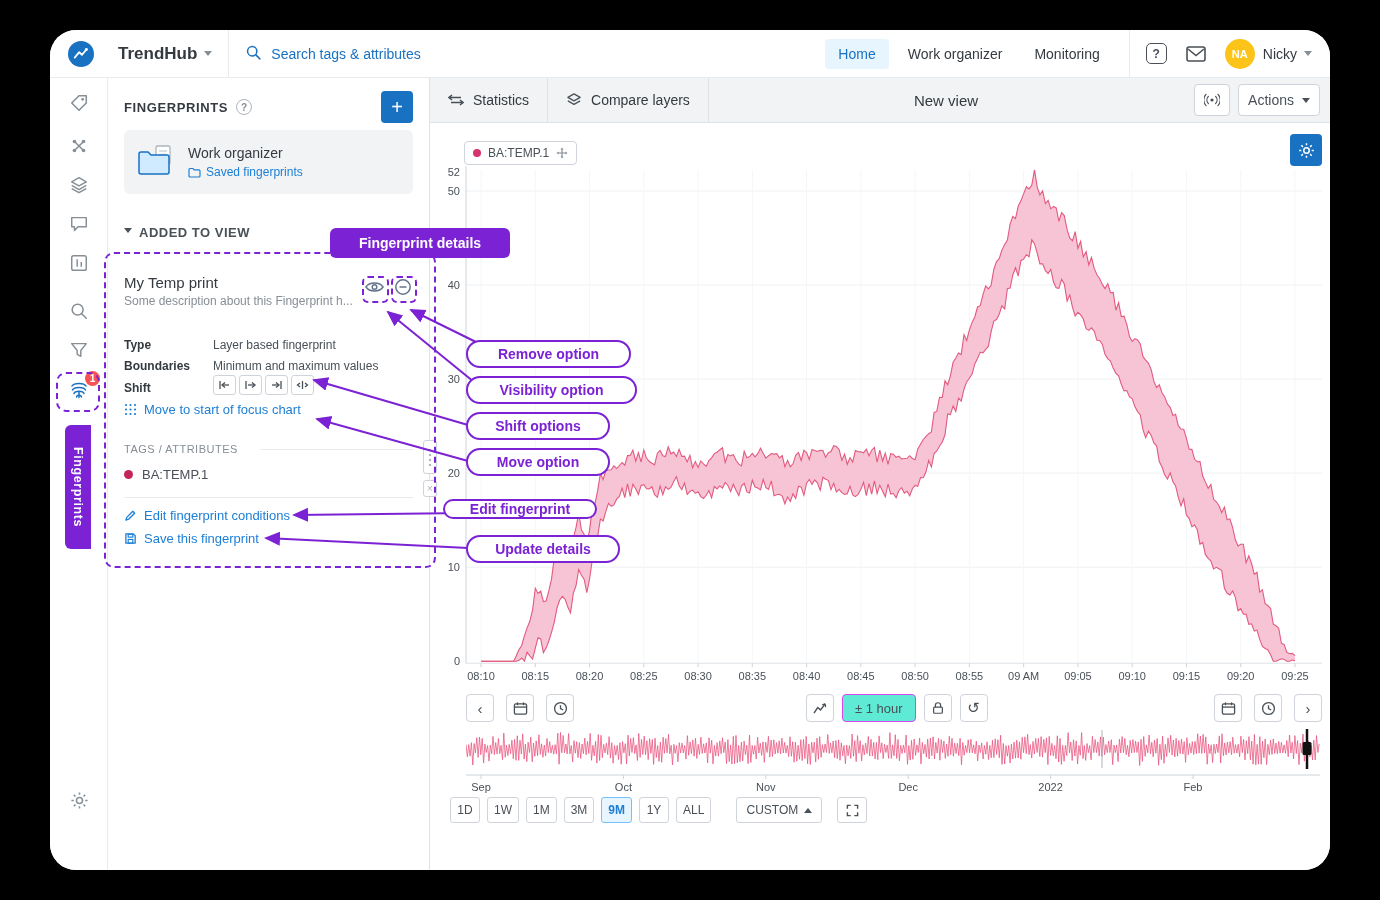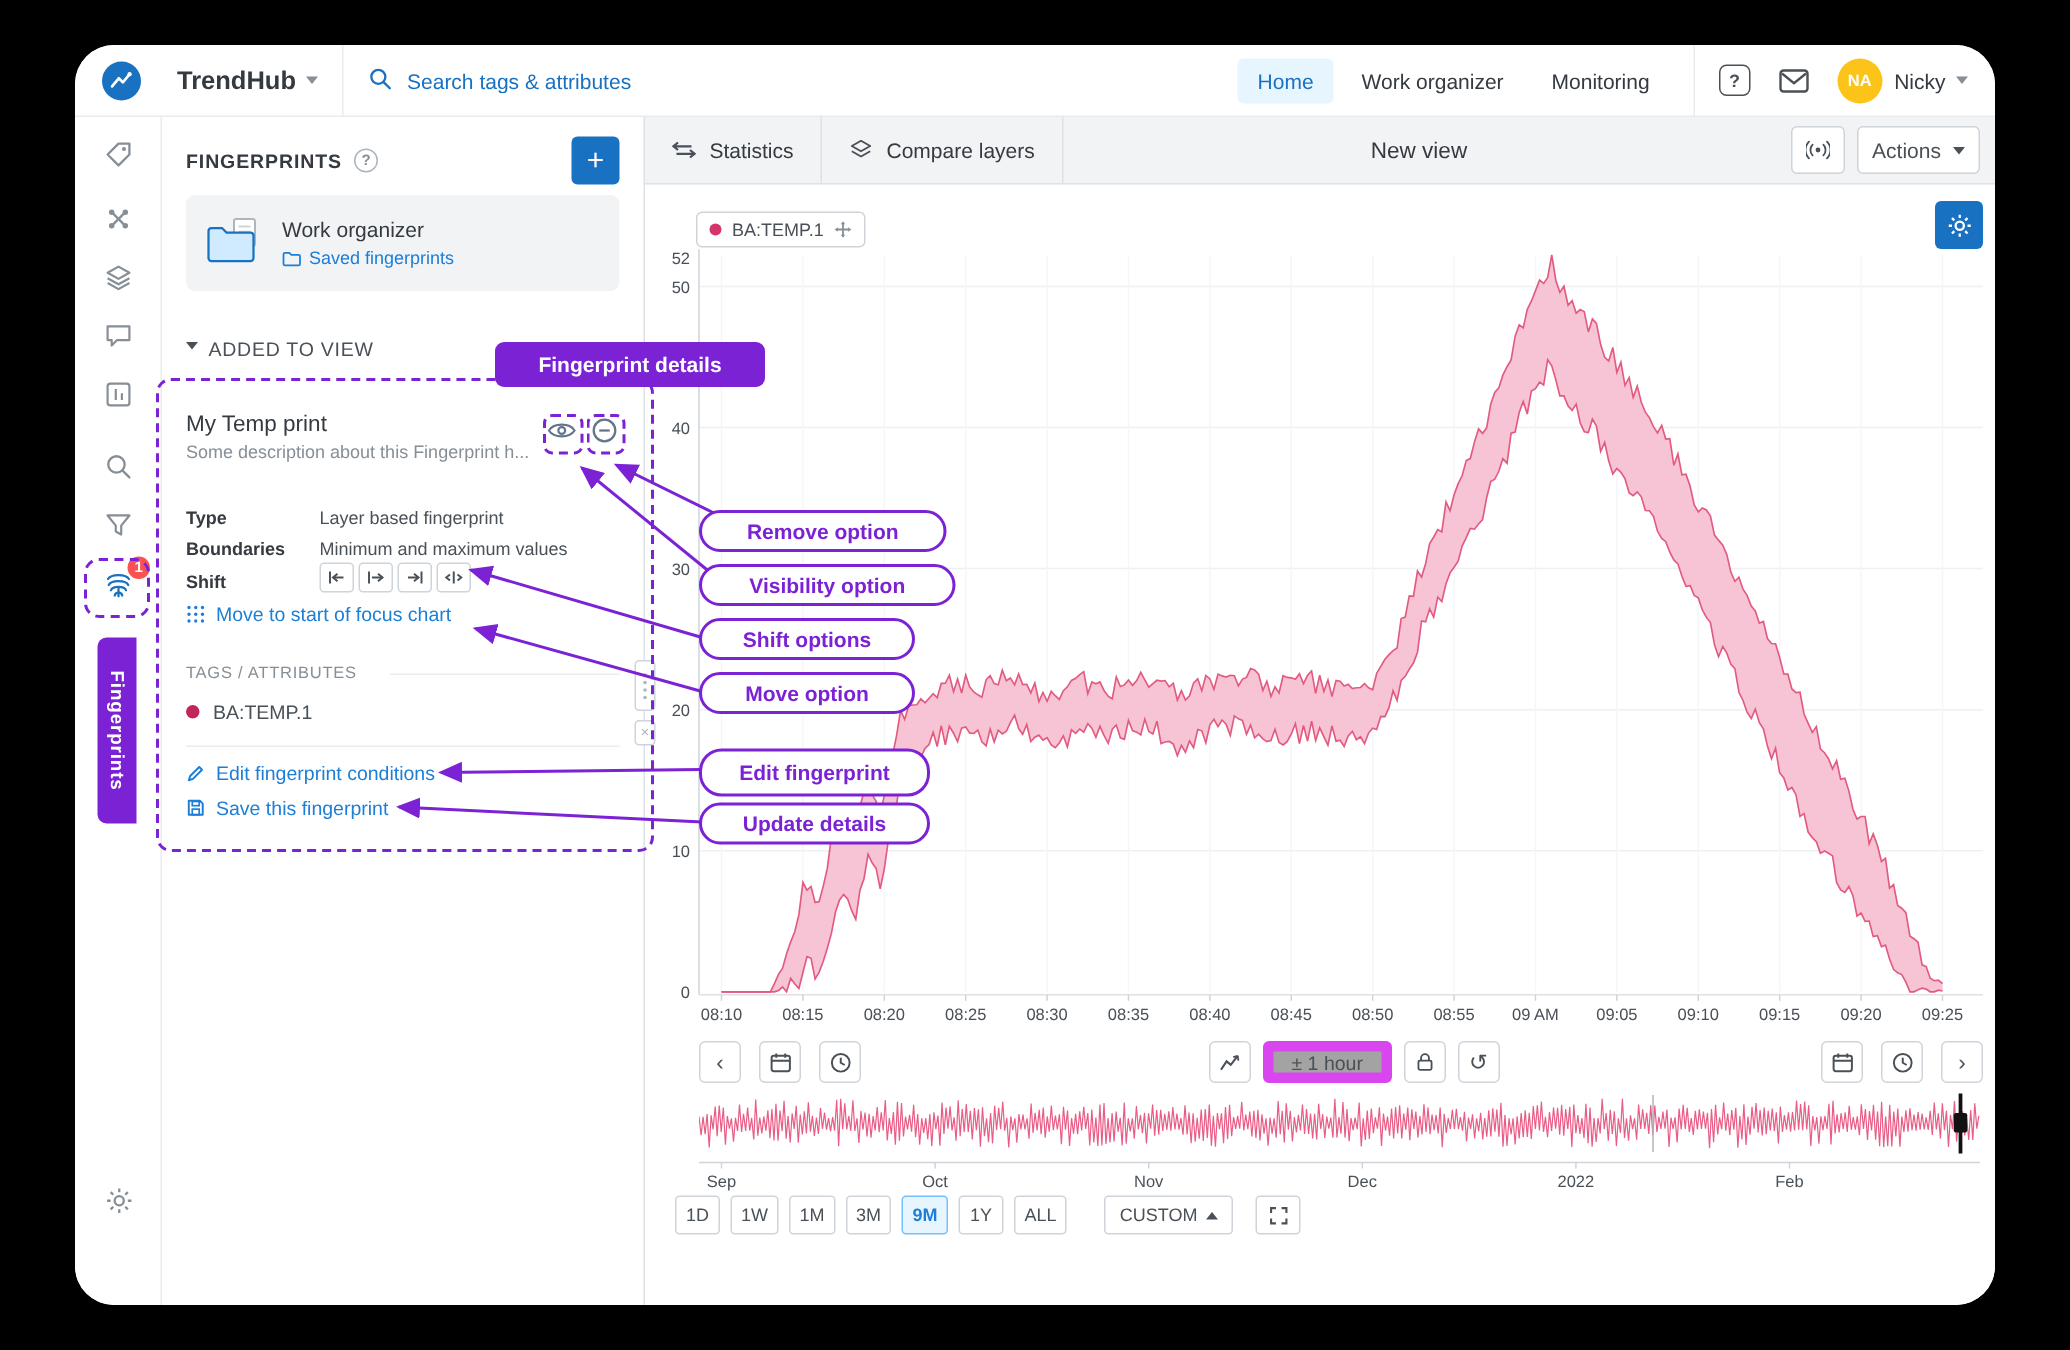--- a/index.html
+++ b/index.html
@@ -46,21 +46,21 @@
   .p-title { font-size:13px; font-weight:bold; letter-spacing:0.6px; color:#343a40; }
   .q-circle { width:16px; height:16px; border:1.4px solid #adb5bd; border-radius:50%; color:#868e96; font-size:10px; font-weight:bold;
               display:flex; align-items:center; justify-content:center; margin-left:8px; cursor:pointer; }
   .add-btn { margin-left:auto; width:32px; height:32px; background:#1971c2; color:#fff; border:none; border-radius:4px;
              font-size:20px; line-height:1; cursor:pointer; display:flex; align-items:center; justify-content:center; }
   .wo-card { margin-top:8px; height:64px; background:#f1f3f5; border-radius:6px; display:flex; align-items:center;
              padding:0 12px; gap:12px; cursor:pointer; }
   .wo-title { font-size:14px; color:#343a40; }
   .wo-link { font-size:12px; color:#1c7ed6; display:flex; align-items:center; gap:5px; margin-top:4px; cursor:pointer; }
   .sec-head { margin-top:30px; height:16px; display:flex; align-items:center; gap:7px; cursor:pointer; }
-  .sec-title { font-size:13px; font-weight:normal; letter-spacing:0.5px; color:#495057; }
+  .sec-title { font-size:13px; font-weight:bold; letter-spacing:0.5px; color:#495057; }
   .fp-name { margin-top:34px; font-size:15px; color:#343a40; }
   .fp-desc { margin-top:3px; font-size:12px; color:#868e96; }
   .fp-icons { position:absolute; top:199px; left:256px; display:flex; gap:9px; }
   .fp-ico { width:20px; height:20px; color:#64748b; cursor:pointer; display:flex; align-items:center; justify-content:center; }
   .kv { margin-top:23px; }
   .kv-row { display:flex; align-items:flex-end; min-height:21px; }
   .kv-label { width:89px; font-size:12px; font-weight:bold; color:#343a40; }
   .kv-value { font-size:12px; color:#495057; }
   .shift-btn { width:23px; height:20px; border:1px solid #ced4da; border-radius:3px; background:#fff; color:#495057;
                display:flex; align-items:center; justify-content:center; margin-right:3px; cursor:pointer; }
@@ -85,21 +85,21 @@
   .tool-btn { height:32px; background:#fff; border:1px solid #ced4da; border-radius:4px; display:flex; align-items:center;
               justify-content:center; gap:8px; color:#495057; font-size:14px; cursor:pointer; padding:0 9px; }
   .chip { position:absolute; left:34px; top:63px; height:24px; background:#fff; border:1px solid #ced4da; border-radius:4px;
           display:flex; align-items:center; gap:7px; padding:0 8px; font-size:12px; color:#495057; cursor:pointer; }
   .chip .dot { width:8px; height:8px; background:#d6336c; }
   .gear-btn { position:absolute; left:860px; top:56px; width:32px; height:32px; background:#1971c2; border:none; border-radius:4px;
               color:#fff; font-size:18px; display:flex; align-items:center; justify-content:center; cursor:pointer; }
   .ctrl { width:28px; height:28px; border:1px solid #ced4da; border-radius:4px; background:#fff; display:flex; align-items:center;
           justify-content:center; color:#495057; font-size:15px; cursor:pointer; }
   .ctrl-group { position:absolute; top:616px; display:flex; gap:12px; align-items:center; }
-  .hour-btn { height:28px; padding:0 12px; border:7px solid #d946ef; border-radius:4px; background:#a3a3a3; font-size:13px;
+  .hour-btn { height:28px; padding:0 12px; border:1px solid #d946ef; border-radius:4px; background:#5eead4; font-size:13px;
               color:#495057; display:flex; align-items:center; cursor:pointer; }
   .zoom-row { position:absolute; left:20px; top:719px; display:flex; gap:7px; align-items:center; }
   .zoom-btn { min-width:30px; height:26px; padding:0 6px; border:1px solid #ced4da; border-radius:3px; background:#fff;
               font-size:12px; color:#495057; display:flex; align-items:center; justify-content:center; cursor:pointer; }
   .zoom-btn.active { color:#1c7ed6; background:#e7f5ff; border-color:#74c0fc; font-weight:bold; }
   .custom-btn { margin-left:18px; width:86px; }
   .caret-up-sm { width:0; height:0; border:4px solid transparent; border-bottom:5px solid #495057; display:inline-block; margin-left:6px; margin-bottom:3px; }
 
   
   .overlay { position:absolute; inset:0; z-index:40; pointer-events:none; }
@@ -594,17 +594,17 @@
     </svg>
     <div class="ann-box" style="left:54px;top:222px;width:332px;height:316px;"></div>
     <div class="ann-box" style="left:312px;top:246px;width:27px;height:27px;border-radius:6px;"></div>
     <div class="ann-box" style="left:341px;top:246px;width:26px;height:27px;border-radius:6px;"></div>
     <div class="ann-box" style="left:6px;top:342px;width:44px;height:40px;"></div>
     <div class="ann-badge" style="left:280px;top:198px;width:180px;height:30px;">Fingerprint details</div>
     <div class="ann-label" style="left:416px;top:310px;width:165px;height:28px;">Remove option</div>
     <div class="ann-label" style="left:416px;top:346px;width:171px;height:28px;">Visibility option</div>
     <div class="ann-label" style="left:416px;top:382px;width:144px;height:28px;">Shift options</div>
     <div class="ann-label" style="left:416px;top:418px;width:144px;height:28px;">Move option</div>
-    <div class="ann-label" style="left:416px;top:469px;width:154px;height:32px;">Edit fingerprint</div>
+    <div class="ann-label" style="left:393px;top:469px;width:154px;height:20px;">Edit fingerprint</div>
     <div class="ann-label" style="left:416px;top:505px;width:154px;height:28px;">Update details</div>
   </div>
 
 </div>
 
 </body></html>

